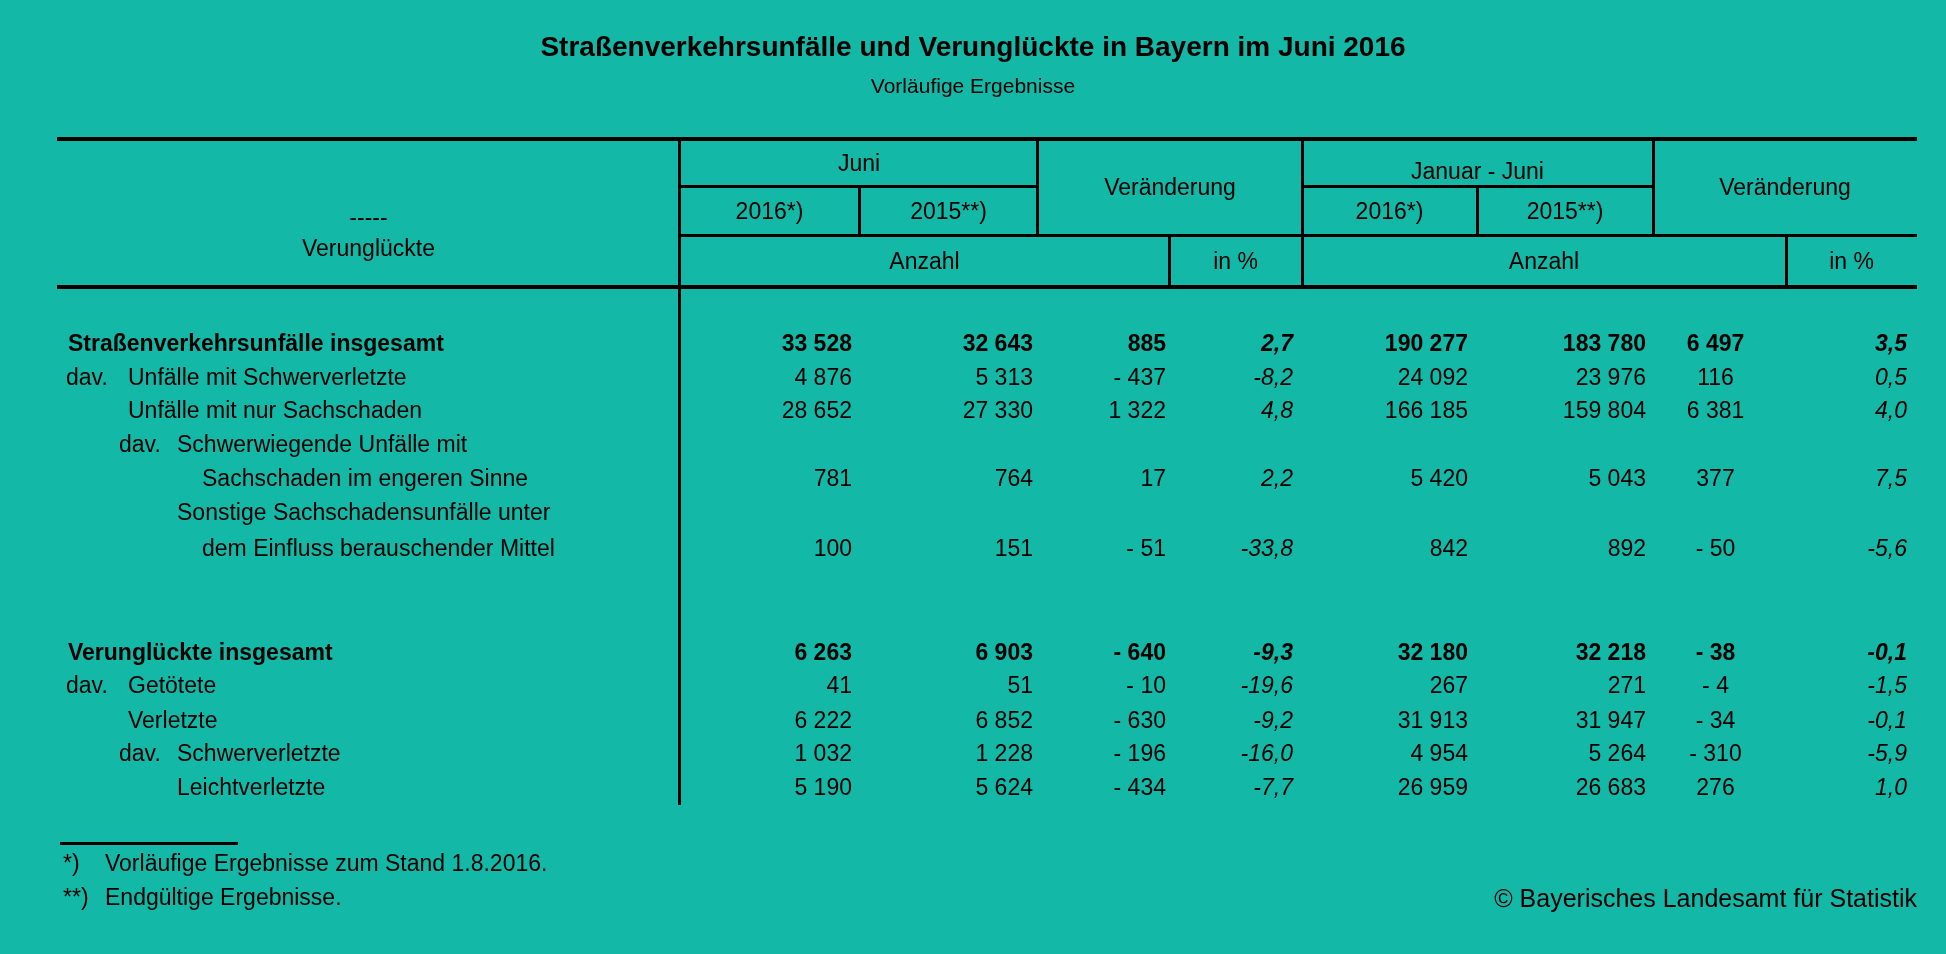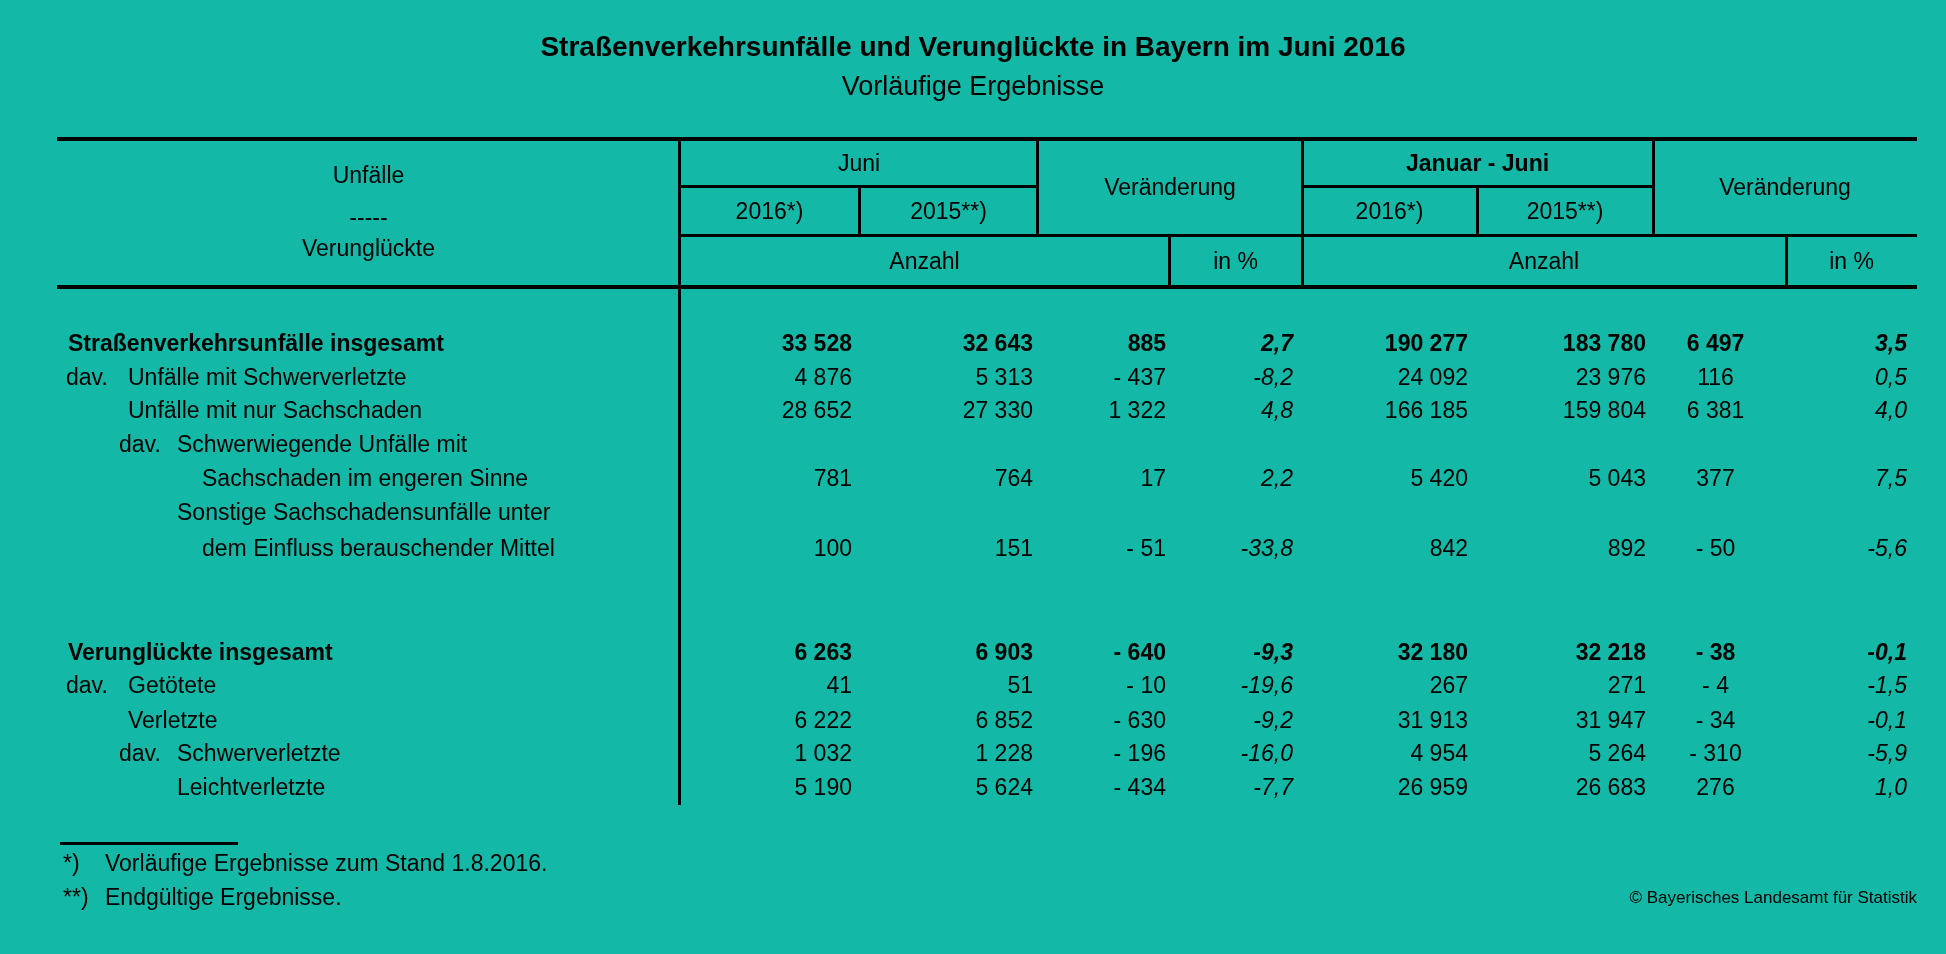--- a/index.html
+++ b/index.html
@@ -10,21 +10,21 @@
     font-family:"Liberation Sans","DejaVu Sans",sans-serif;
     color:#000;
     overflow:hidden;
   }
   .title{
     position:absolute;left:0;top:29px;width:1946px;
     text-align:center;font-size:28px;font-weight:bold;line-height:36px;
   }
   .subtitle{
     position:absolute;left:0;top:70px;width:1946px;
-    text-align:center;font-size:27px;line-height:32px;
+    text-align:center;font-size:21px;line-height:32px;
   }
   .ln{position:absolute;background:#000;}
   .hcell{
     position:absolute;text-align:center;font-size:23px;
     display:flex;align-items:center;justify-content:center;
   }
   .stubline{position:absolute;left:57px;width:623px;text-align:center;font-size:23px;line-height:34px;}
   .row{position:absolute;left:0;width:1946px;height:34px;line-height:34px;font-size:23px;}
   .row.bold span{font-weight:bold;}
   .lbl{position:absolute;white-space:nowrap;}
@@ -40,21 +40,21 @@
   .c3{left:1040px;width:126px;}
   .c4{left:1171px;width:122px;font-style:italic;}
   .c5{left:1304px;width:164px;}
   .c6{left:1479px;width:167px;}
   .c7{left:1655px;width:121px;text-align:center;}
   .c8{left:1788px;width:119px;font-style:italic;}
   .fnrow{position:absolute;font-size:23px;line-height:30px;}
   .fnmark{position:absolute;left:63px;white-space:nowrap;}
   .fntext{position:absolute;left:105px;white-space:nowrap;}
   .copyright{
-    position:absolute;right:29px;top:883px;font-size:17px;line-height:30px;
+    position:absolute;right:29px;top:883px;font-size:25px;line-height:30px;
     text-align:right;white-space:nowrap;
   }
 </style>
 </head>
 <body>
 
 <div class="page">
 
   <div class="title">Straßenverkehrsunfälle und Verunglückte in Bayern im Juni 2016</div>
   <div class="subtitle">Vorläufige Ergebnisse</div>
@@ -66,27 +66,26 @@
   <div class="ln" style="left:680px;top:234px;width:1237px;height:3px;"></div>
   <div class="ln" style="left:678px;top:137px;width:3px;height:668px;"></div>
   <div class="ln" style="left:858px;top:185px;width:3px;height:52px;"></div>
   <div class="ln" style="left:1036px;top:137px;width:3px;height:100px;"></div>
   <div class="ln" style="left:1168px;top:234px;width:3px;height:55px;"></div>
   <div class="ln" style="left:1301px;top:137px;width:3px;height:152px;"></div>
   <div class="ln" style="left:1476px;top:185px;width:3px;height:52px;"></div>
   <div class="ln" style="left:1652px;top:137px;width:3px;height:100px;"></div>
   <div class="ln" style="left:1785px;top:234px;width:3px;height:55px;"></div>
 
-  <div class="stubline" style="top:158px;">Unfälle</div>
   <div class="stubline" style="top:200px;">-----</div>
   <div class="stubline" style="top:231px;">Verunglückte</div>
 
   <div class="hcell" style="left:680px;top:141px;width:358px;height:45px;text-align:right;">Juni</div>
   <div class="hcell" style="left:1038px;top:141px;width:264px;height:93px;">Veränderung</div>
-  <div class="hcell" style="left:1302px;top:141px;width:351px;height:45px;font-weight:bold;">Januar - Juni</div>
+  <div class="hcell" style="left:1302px;top:149px;width:351px;height:45px;">Januar - Juni</div>
   <div class="hcell" style="left:1653px;top:141px;width:264px;height:93px;">Veränderung</div>
   <div class="hcell" style="left:680px;top:188px;width:179px;height:46px;">2016*)</div>
   <div class="hcell" style="left:859px;top:188px;width:179px;height:46px;">2015**)</div>
   <div class="hcell" style="left:1302px;top:188px;width:175px;height:46px;">2016*)</div>
   <div class="hcell" style="left:1477px;top:188px;width:176px;height:46px;">2015**)</div>
   <div class="hcell" style="left:680px;top:237px;width:489px;height:48px;">Anzahl</div>
   <div class="hcell" style="left:1169px;top:237px;width:133px;height:48px;">in %</div>
   <div class="hcell" style="left:1302px;top:237px;width:484px;height:48px;">Anzahl</div>
   <div class="hcell" style="left:1786px;top:237px;width:131px;height:48px;">in %</div>
 

